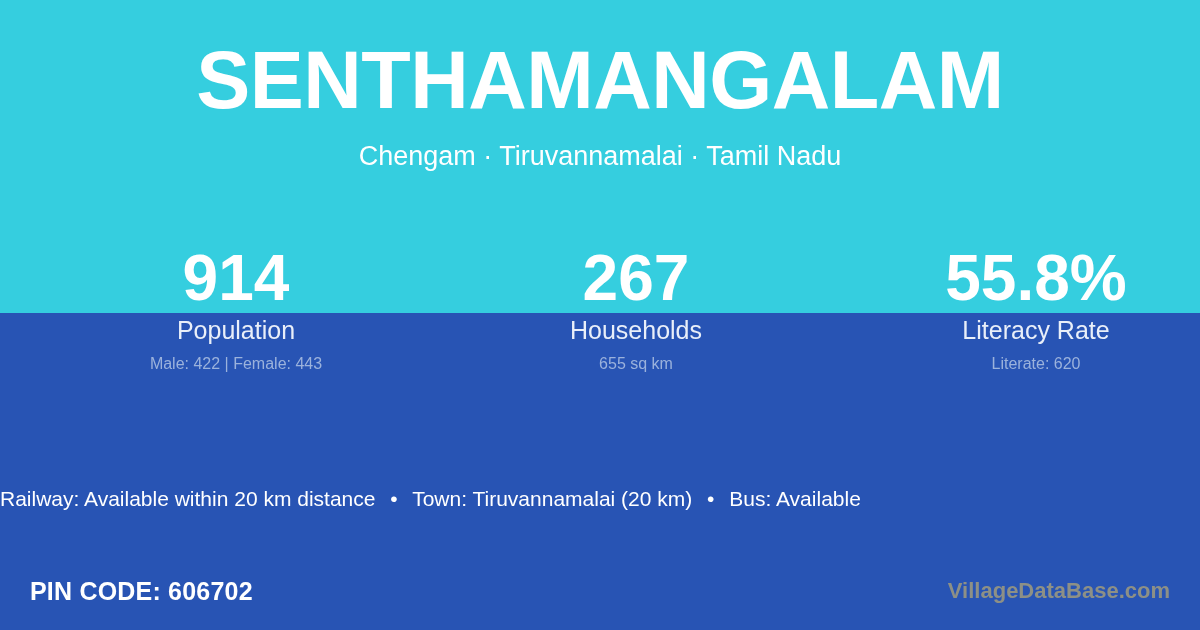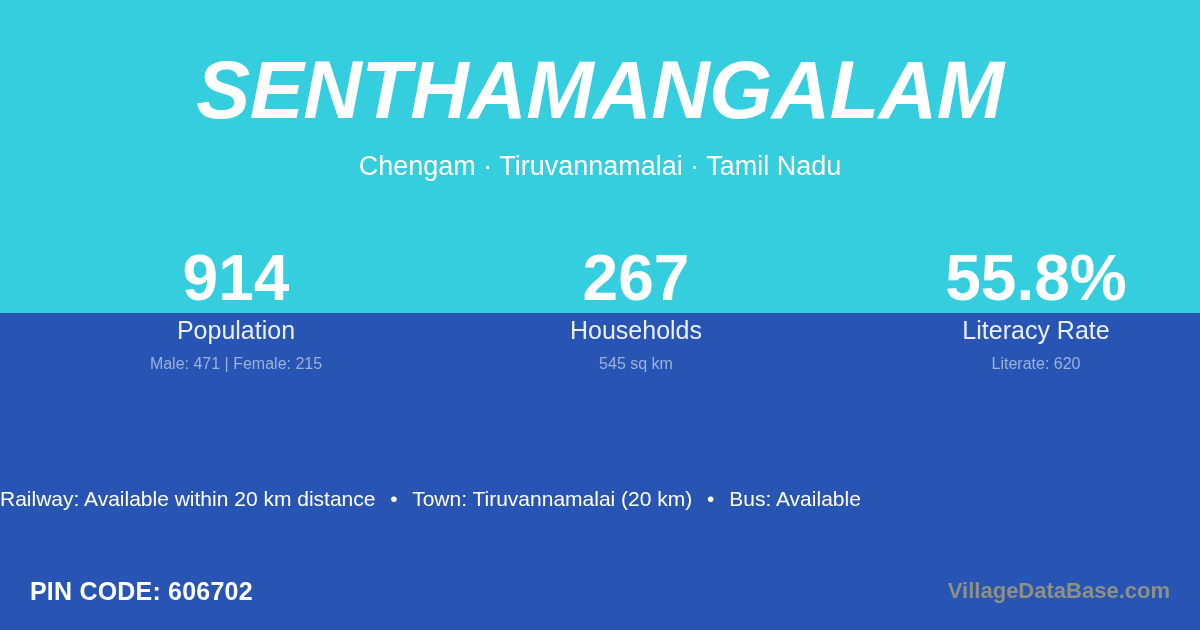--- a/index.html
+++ b/index.html
@@ -34,28 +34,27 @@
   
   .hero {
     position: absolute;
     left: 0;
     top: 0;
     width: 1200px;
     text-align: center;
   }
   .village-title {
     margin: 0;
-    padding-top: 50px;
+    padding-top: 40px;
     font-size: 81px;
     line-height: 1.0;
     font-weight: 700;
     letter-spacing: -0.5px;
     color: #ffffff;
     white-space: nowrap;
-    font-style: italic;
   }
   .village-subtitle {
     margin: 0;
     padding-top: 22px;
     font-size: 27px;
     line-height: 1.0;
     font-weight: 400;
     color: #ffffff;
     white-space: nowrap;
   }
@@ -152,27 +151,27 @@
   <div class="hero">
     <h1 class="village-title">SENTHAMANGALAM</h1>
     <div class="village-subtitle">Chengam · Tiruvannamalai · Tamil Nadu</div>
   </div>
 
   <div class="stats">
 
     <div class="stat">
       <div class="stat-value">914</div>
       <div class="stat-label">Population</div>
-      <div class="stat-sub">Male: 471 | Female: 215</div>
+      <div class="stat-sub">Male: 422 | Female: 443</div>
     </div>
 
     <div class="stat">
       <div class="stat-value">267</div>
       <div class="stat-label">Households</div>
-      <div class="stat-sub">545 sq km</div>
+      <div class="stat-sub">655 sq km</div>
     </div>
 
     <div class="stat">
       <div class="stat-value">55.8%</div>
       <div class="stat-label">Literacy Rate</div>
       <div class="stat-sub">Literate: 620</div>
     </div>
 
   </div>
 

